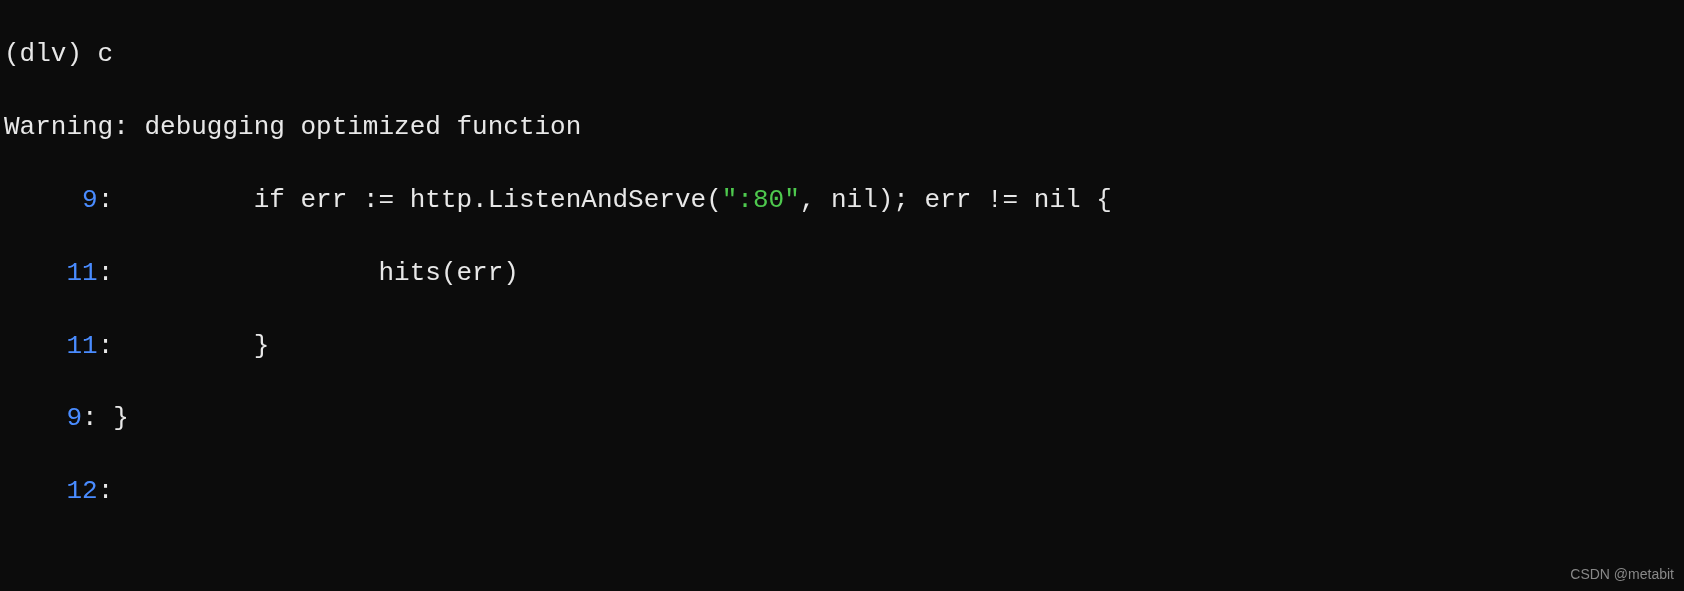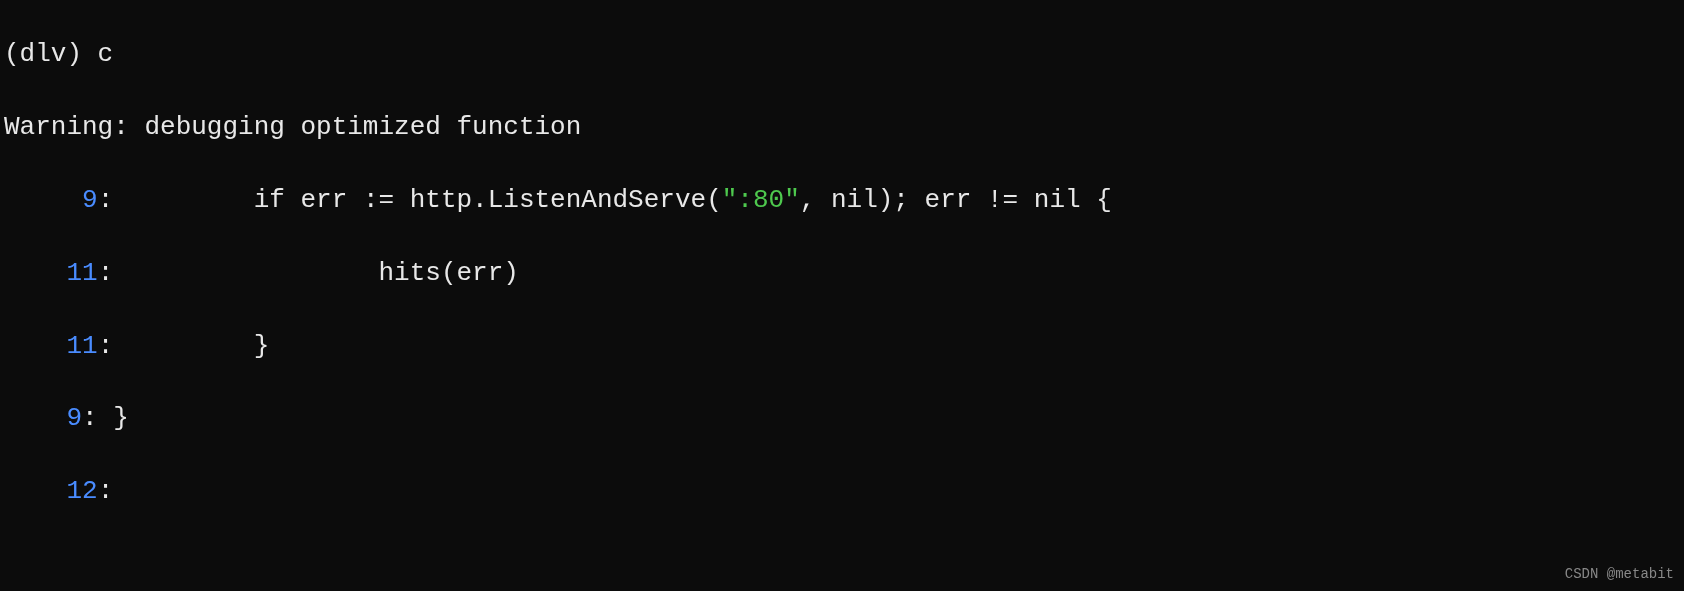--- a/index.html
+++ b/index.html
@@ -29,21 +29,21 @@
     }
     .white { color: #e8e8e8; }
     .blue { color: #4a8cff; }
     .green { color: #4ec94e; }
     .watermark {
       position: absolute;
       bottom: 6px;
       right: 10px;
       font-size: 14px;
       color: #888;
-      font-family: Liberation Mono, monospace;
+      font-family: Liberation Sans, sans-serif;
     }
   </style>
 </head>
 <body>
 
 <div class="terminal">
 <span class="line white">(dlv) c</span>
 <span class="line white">Warning: debugging optimized function</span>
 <span class="line"><span class="white">     </span><span class="blue">9</span><span class="white">:</span><span class="white">         if err := http.ListenAndServe(</span><span class="green">":80"</span><span class="white">, nil); err != nil {</span></span>
 <span class="line"><span class="white">    </span><span class="blue">11</span><span class="white">:</span><span class="white">                 hits(err)</span></span>

